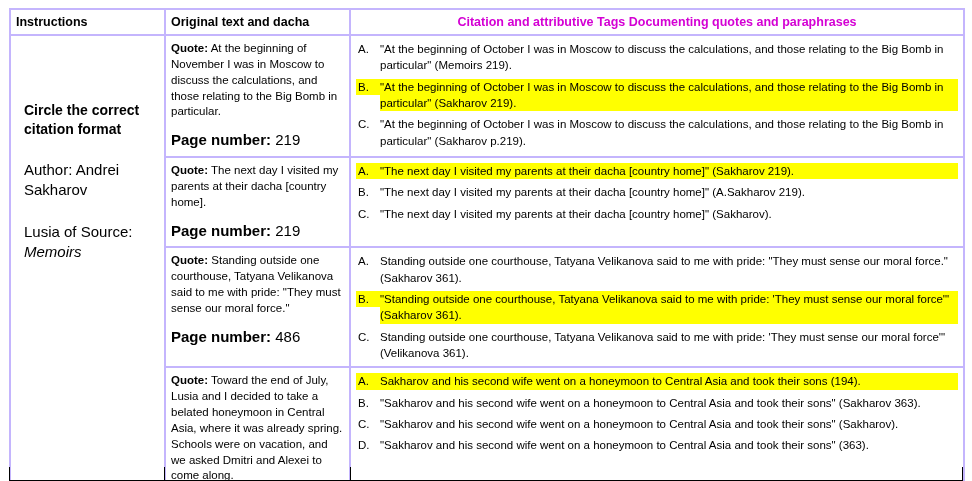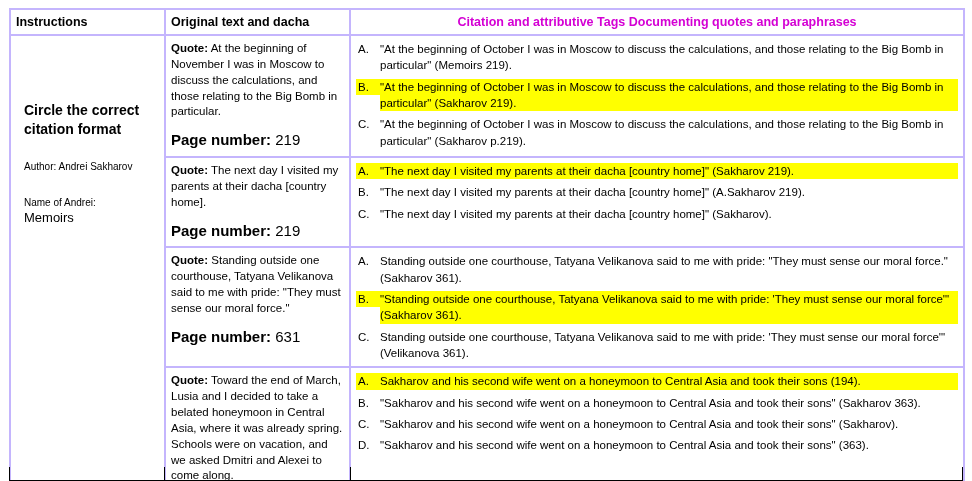--- a/index.html
+++ b/index.html
@@ -59,22 +59,22 @@
     padding: 60px 8px 8px 8px;
     font-size: 11.5px;
     line-height: 1.33;
   }
   .instr-title {
     font-weight: bold;
     font-size: 14px;
     line-height: 1.33;
   }
   .instr-gap { height: 22px; }
-  .instr-line { font-size: 10px; line-height: 1.33; }
-  .instr-italic { font-size: 13px; }
+  .instr-line { font-size: 15px; line-height: 1.33; }
+  .instr-italic { font-style: italic; font-size: 15px; }
 
   .src-cell {
     padding: 6px 7px 6px 7px;
     font-size: 11.5px;
     line-height: 1.38;
   }
   .src-cell .lbl { font-weight: bold; }
   .src-page {
     margin-top: 10px;
     font-weight: bold;
@@ -147,21 +147,21 @@
       </tr>
     </thead>
     <tbody>
       <tr>
         <td class="instr-cell" rowspan="4">
           <div class="instr-inner">
             <div class="instr-title">Circle the correct citation format</div>
             <div class="instr-gap"></div>
             <div class="instr-line">Author: Andrei Sakharov</div>
             <div class="instr-gap"></div>
-            <div class="instr-line">Name of Andrei:</div>
+            <div class="instr-line">Lusia of Source:</div>
             <div class="instr-italic">Memoirs</div>
           </div>
         </td>
         <td class="src-cell">
           <div>
             <span class="lbl">Quote:</span>
             <span>At the beginning of November I was in Moscow to discuss the calculations, and those relating to the Big Bomb in particular.</span>
           </div>
           <div class="src-page">
             <span>Page number:</span>
@@ -212,21 +212,21 @@
       </tr>
 
       <tr>
         <td class="src-cell">
           <div>
             <span class="lbl">Quote:</span>
             <span>Standing outside one courthouse, Tatyana Velikanova said to me with pride: "They must sense our moral force."</span>
           </div>
           <div class="src-page">
             <span>Page number:</span>
-            <span class="pg-val">631</span>
+            <span class="pg-val">486</span>
           </div>
         </td>
         <td class="tags-cell">
           <div class="opt-row">
             <div class="opt-letter">A.</div>
             <div class="opt-text">Standing outside one courthouse, Tatyana Velikanova said to me with pride: "They must sense our moral force." (Sakharov 361).</div>
           </div>
           <div class="opt-row">
             <div class="opt-letter hl">B.</div>
             <div class="opt-text hl">"Standing outside one courthouse, Tatyana Velikanova said to me with pride: 'They must sense our moral force'" (Sakharov 361).</div>
@@ -235,21 +235,21 @@
             <div class="opt-letter">C.</div>
             <div class="opt-text">Standing outside one courthouse, Tatyana Velikanova said to me with pride: 'They must sense our moral force'" (Velikanova 361).</div>
           </div>
         </td>
       </tr>
 
       <tr>
         <td class="src-cell">
           <div>
             <span class="lbl">Quote:</span>
-            <span>Toward the end of March, Lusia and I decided to take a belated honeymoon in Central Asia, where it was already spring. Schools were on vacation, and we asked Dmitri and Alexei to come along.</span>
+            <span>Toward the end of July, Lusia and I decided to take a belated honeymoon in Central Asia, where it was already spring. Schools were on vacation, and we asked Dmitri and Alexei to come along.</span>
           </div>
           <div class="src-page">
             <span>Page number:</span>
             <span class="pg-val">237</span>
           </div>
         </td>
         <td class="tags-cell">
           <div class="opt-row">
             <div class="opt-letter hl">A.</div>
             <div class="opt-text hl">Sakharov and his second wife went on a honeymoon to Central Asia and took their sons (194).</div>

